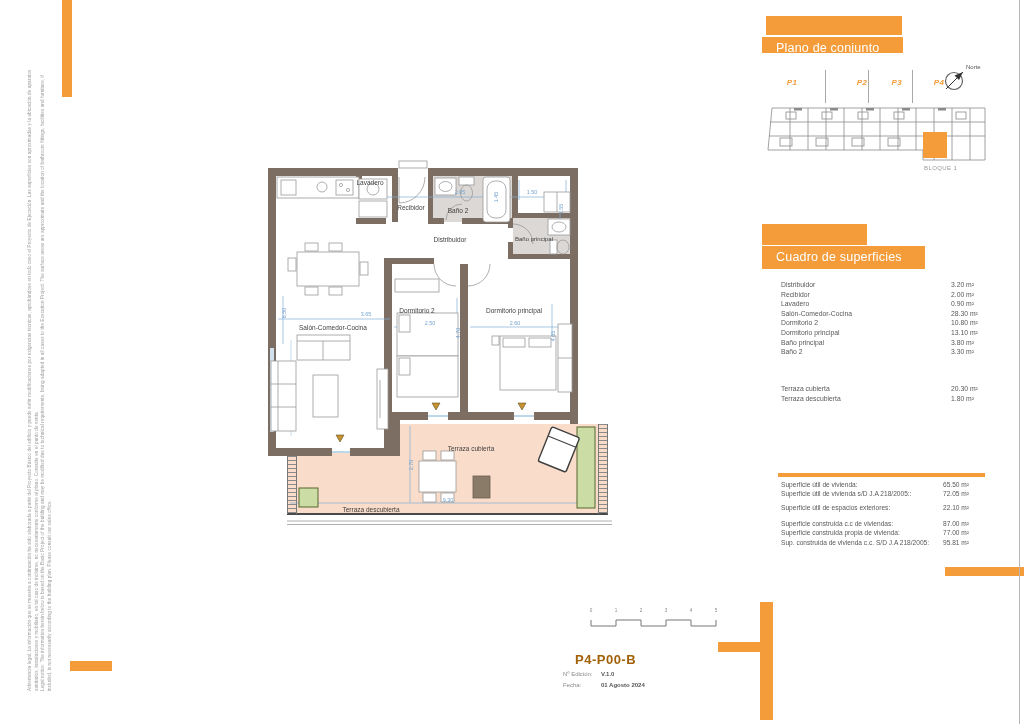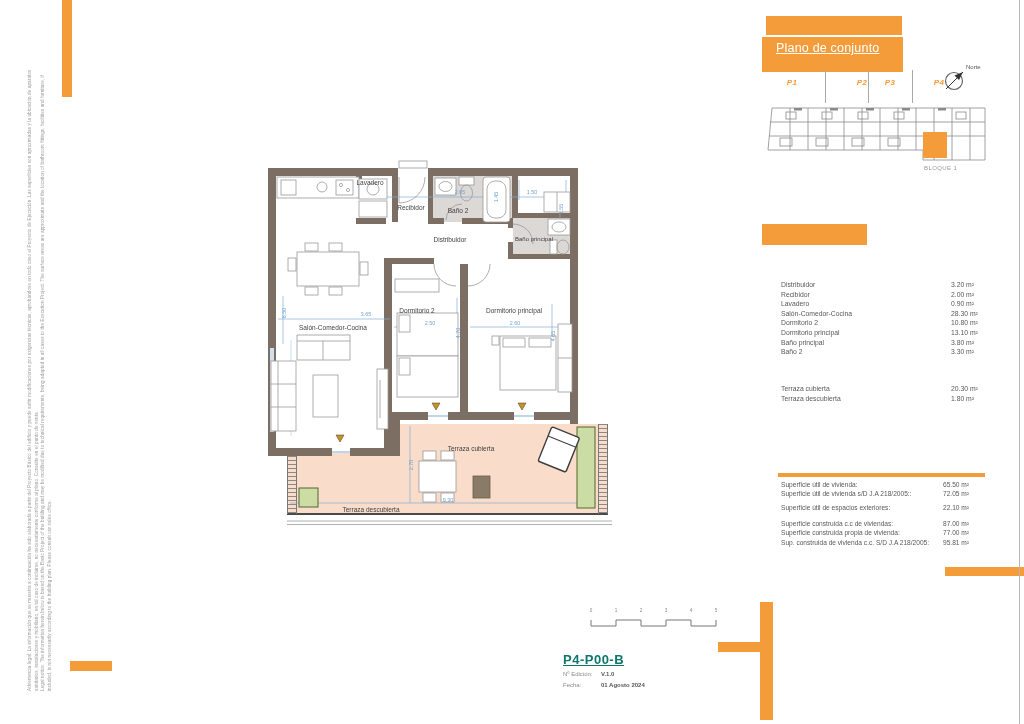--- a/index.html
+++ b/index.html
@@ -45,27 +45,27 @@
   <div class="abs orange" style="left:70px;top:661px;width:42px;height:10px;"></div>
   <div class="abs orange" style="left:760px;top:602px;width:13px;height:118px;"></div>
   <div class="abs orange" style="left:718px;top:642px;width:42px;height:10px;"></div>
   <div class="abs" style="left:1019px;top:0;width:1px;height:724px;background:#b5b5b5;"></div>
 
   <div class="disc" style="left:27px;top:691px;">Advertencia legal: La información que se muestra a continuación ha sido elaborada a partir del Proyecto Básico del edificio y puede sufrir modificaciones por exigencias técnicas, aprobándose en todo caso el Proyecto de Ejecución. Las superficies son aproximadas y la ubicación de aparatos</div>
   <div class="disc" style="left:33.5px;top:691px;">sanitarios, instalaciones y mobiliario, en tal caso de incluirse, no necesariamente conforme al plano. Consulte en el punto de venta.</div>
   <div class="disc" style="left:40px;top:691px;">Legal notice: The information herein below is based on the Basic Project of the building and may be modified due to technical requirements, being adapted in all cases to the Execution Project. The surface areas are approximate and the location of bathroom fittings, facilities and furniture, if</div>
   <div class="disc" style="left:46.5px;top:691px;">included, is not necessarily according to the building plan. Please consult our sales office.</div>
 
-  <div class="hdr-box" style="left:762px;top:37px;width:127px;height:35px;text-decoration:underline;">
+  <div class="hdr-box" style="left:762px;top:37px;width:127px;height:16px;">
     <span>Plano de conjunto</span>
   </div>
 
   <div class="p-label" style="left:780px;">P1</div>
   <div class="p-label" style="left:834px;margin-left:16px;">P2</div>
-  <div class="p-label" style="left:878px;">P3</div>
+  <div class="p-label" style="left:878px;text-align:right;">P3</div>
   <div class="p-label" style="left:927px;">P4</div>
   <div class="p-sep" style="left:825px;"></div>
   <div class="p-sep" style="left:868px;"></div>
   <div class="p-sep" style="left:912px;"></div>
 
   <svg class="abs" style="left:942px;top:62px;" width="30" height="32" viewBox="0 0 30 32">
     <circle cx="12" cy="19" r="8.5" fill="none" stroke="#666" stroke-width="1.2"></circle>
     <line x1="4" y1="27" x2="21" y2="10" stroke="#333" stroke-width="1"></line>
     <polygon points="21,10 12.5,13.5 17,18" fill="#333"></polygon>
   </svg>
@@ -101,20 +101,23 @@
       <rect x="34" y="10" width="8" height="2.5"></rect>
         <rect x="70" y="10" width="8" height="2.5"></rect>
       <rect x="106" y="10" width="8" height="2.5"></rect>
         <rect x="142" y="10" width="8" height="2.5"></rect>
       <rect x="178" y="10" width="8" height="2.5"></rect>
     </g>
     <rect x="163" y="34" width="24" height="26" fill="#F49C3A"></rect>
   </svg>
   <div class="tiny-gray" style="left:924px;top:165px;">BLOQUE 1</div>
 
+  <div class="hdr-box" style="left:762px;top:246px;width:149px;height:23px;">
+    <span>Cuadro de superficies</span>
+  </div>
 
   <div class="tbl" style="top:280px;">
     <div class="trow">
         <span class="lab">Distribuidor</span>
         <span class="val">3.20 m²</span>
       </div>
     <div class="trow">
         <span class="lab">Recibidor</span>
         <span class="val">2.00 m²</span>
       </div>
@@ -378,19 +381,19 @@
   <div class="scale-num" style="left:588px;">0</div>
   <div class="scale-num" style="left:613px;">1</div>
   <div class="scale-num" style="left:638px;">2</div>
   <div class="scale-num" style="left:663px;">3</div>
   <div class="scale-num" style="left:688px;">4</div>
   <div class="scale-num" style="left:713px;">5</div>
   <svg class="abs" style="left:589px;top:616px;" width="130" height="16" viewBox="0 0 130 16">
     <path d="M2,4 L2,10 L27,10 L27,4 L52,4 L52,10 L77,10 L77,4 L102,4 L102,10 L127,10 L127,4" fill="none" stroke="#777" stroke-width="1"></path>
   </svg>
 
-  <div class="abs" style="left:563px;top:652px;font-size:13px;font-weight:bold;color:#0f766e;letter-spacing:.5px;text-decoration:underline;">P4-P00-B</div>
+  <div class="abs" style="left:575px;top:652px;font-size:13px;font-weight:bold;color:#a16207;letter-spacing:.5px;">P4-P00-B</div>
   <div class="tb-label" style="left:563px;top:671px;">Nº Edición:</div>
   <div class="tb-val" style="left:601px;top:671px;">V.1.0</div>
   <div class="tb-label" style="left:563px;top:682px;">Fecha:</div>
   <div class="tb-val" style="left:601px;top:682px;">01 Agosto 2024</div>
 
 </div>
 
 </body></html>

